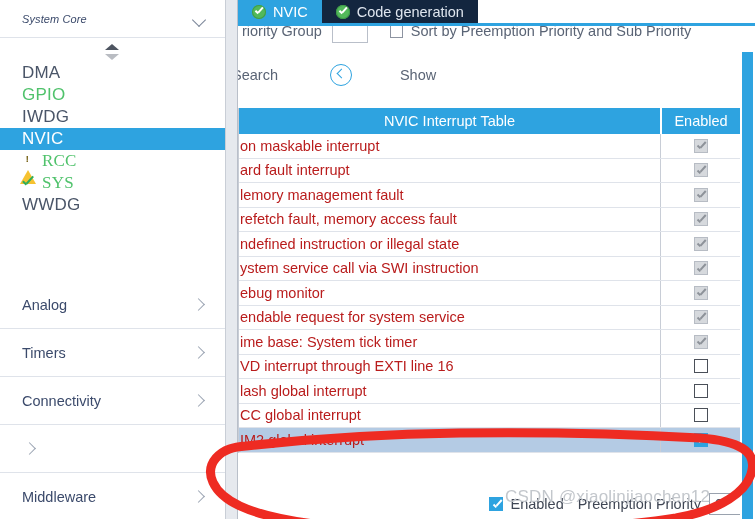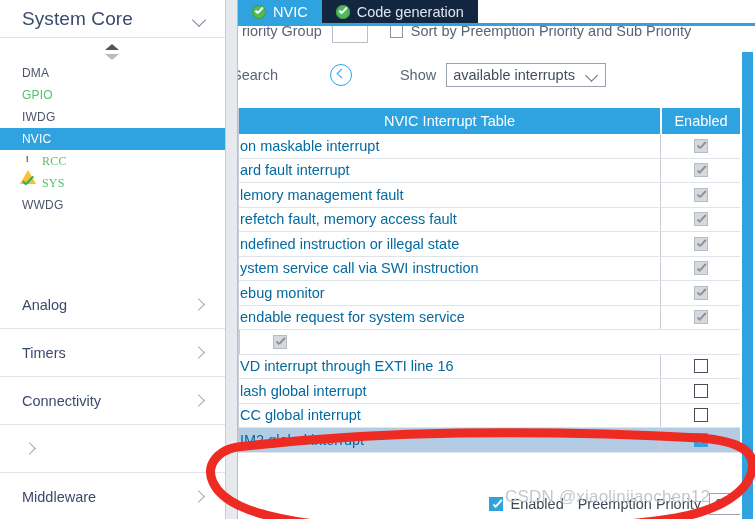--- a/index.html
+++ b/index.html
@@ -20,21 +20,21 @@
   }
   .cat-head{
     position:relative;
     height:38px;
     display:flex;align-items:center;
     padding:0 14px 0 22px;
     border-bottom:1px solid #dfe3ea;
     box-sizing:border-box;
   }
   .cat-head .cat-label{
-    font-size:19px;color:#3b4a6b;letter-spacing:.1px;flex:1;
+    font-size:11px;color:#3b4a6b;letter-spacing:.1px;flex:1;font-style:italic;
   }
   .chev-down{
     width:14px;height:14px;position:relative;flex:none;margin-right:4px;
   }
   .chev-down:before{
     content:"";position:absolute;left:1px;top:3px;
     width:9px;height:9px;border-right:1.6px solid #7b8699;border-bottom:1.6px solid #7b8699;
     transform:rotate(45deg);
   }
   .chev-right{
@@ -57,21 +57,21 @@
   }
   .spin-box .up{top:1px;border-bottom:6px solid #4e5561;}
   .spin-box .dn{bottom:1px;border-top:6px solid #b9bcc2;}
 
   
   #periph-list{position:absolute;left:0;top:62px;width:225px;}
   .periph{
     height:22px;display:flex;align-items:center;
     padding-left:22px;box-sizing:border-box;position:relative;
   }
-  .periph .pname{font-size:12px;color:#4a5568;letter-spacing:.2px;text-align:center;}
+  .periph .pname{font-size:17px;color:#4a5568;letter-spacing:.2px;text-align:center;}
   .periph.green .pname{color:#4fc26b;}
   .periph.sel{background:#2ea3e0;}
   .periph.sel .pname{color:#ffffff;}
   .periph .ico{
     position:absolute;left:20px;top:3px;width:16px;height:16px;
   }
   .periph.hasicon .pname{margin-left:20px;font-family:Liberation Serif, serif;}
   .warn-tri{
     width:0;height:0;border-left:8px solid transparent;border-right:8px solid transparent;
     border-bottom:14px solid #f6c230;position:relative;
@@ -181,21 +181,21 @@
     position:absolute;left:0;top:108px;width:502px;
     border-left:1px solid #c8cdd6;box-sizing:border-box;
   }
   #thead{display:flex;height:26px;background:#2ea3e0;color:#fff;font-size:14.5px;}
   #thead .th-main{flex:1;display:flex;align-items:center;justify-content:center;}
   #thead .th-en{
     width:80px;display:flex;align-items:center;justify-content:center;
     border-left:2px solid #ffffff;box-sizing:border-box;
   }
   .trow{
-    display:flex;height:23.5px;font-size:14.5px;color:#0369a1;
+    display:flex;height:23.5px;font-size:14.5px;color:#b91c1c;
     border-bottom:1px solid #dfe3ea;background:#fff;text-align:center;
   }
   .trow .td-name{
     flex:1;display:flex;align-items:center;padding-left:1px;
     white-space:nowrap;overflow:hidden;
   }
   .trow .td-en{
     width:80px;display:flex;align-items:center;justify-content:center;
     border-left:1px solid #c8cdd6;box-sizing:border-box;
   }
@@ -346,24 +346,20 @@
           <span class="sq-check"></span>
           <span class="sort-label">Sort by Preemption Priority and Sub Priority</span>
         </span>
       </div>
     </div>
 
     <div id="search-row">
       <span id="search-label">Search</span>
       <span class="circ-prev"></span>
       <span id="show-label">Show</span>
-      <span id="show-select">
-        <span class="selv">available interrupts</span>
-        <span class="sel-chev"></span>
-      </span>
     </div>
 
     <div id="table">
       <div id="thead">
         <div class="th-main">NVIC Interrupt Table</div>
         <div class="th-en">Enabled</div>
       </div>
 
       <div class="trow">
         <div class="td-name">on maskable interrupt</div>
@@ -407,20 +403,21 @@
             <span class="cb locked"></span>
           </div>
       </div>
       <div class="trow">
         <div class="td-name">endable request for system service</div>
         <div class="td-en">
             <span class="cb locked"></span>
           </div>
       </div>
       <div class="trow">
+        <div class="td-name">ime base: System tick timer</div>
         <div class="td-en">
             <span class="cb locked"></span>
           </div>
       </div>
       <div class="trow">
         <div class="td-name">VD interrupt through EXTI line 16</div>
         <div class="td-en">
             <span class="cb off"></span>
           </div>
       </div>

